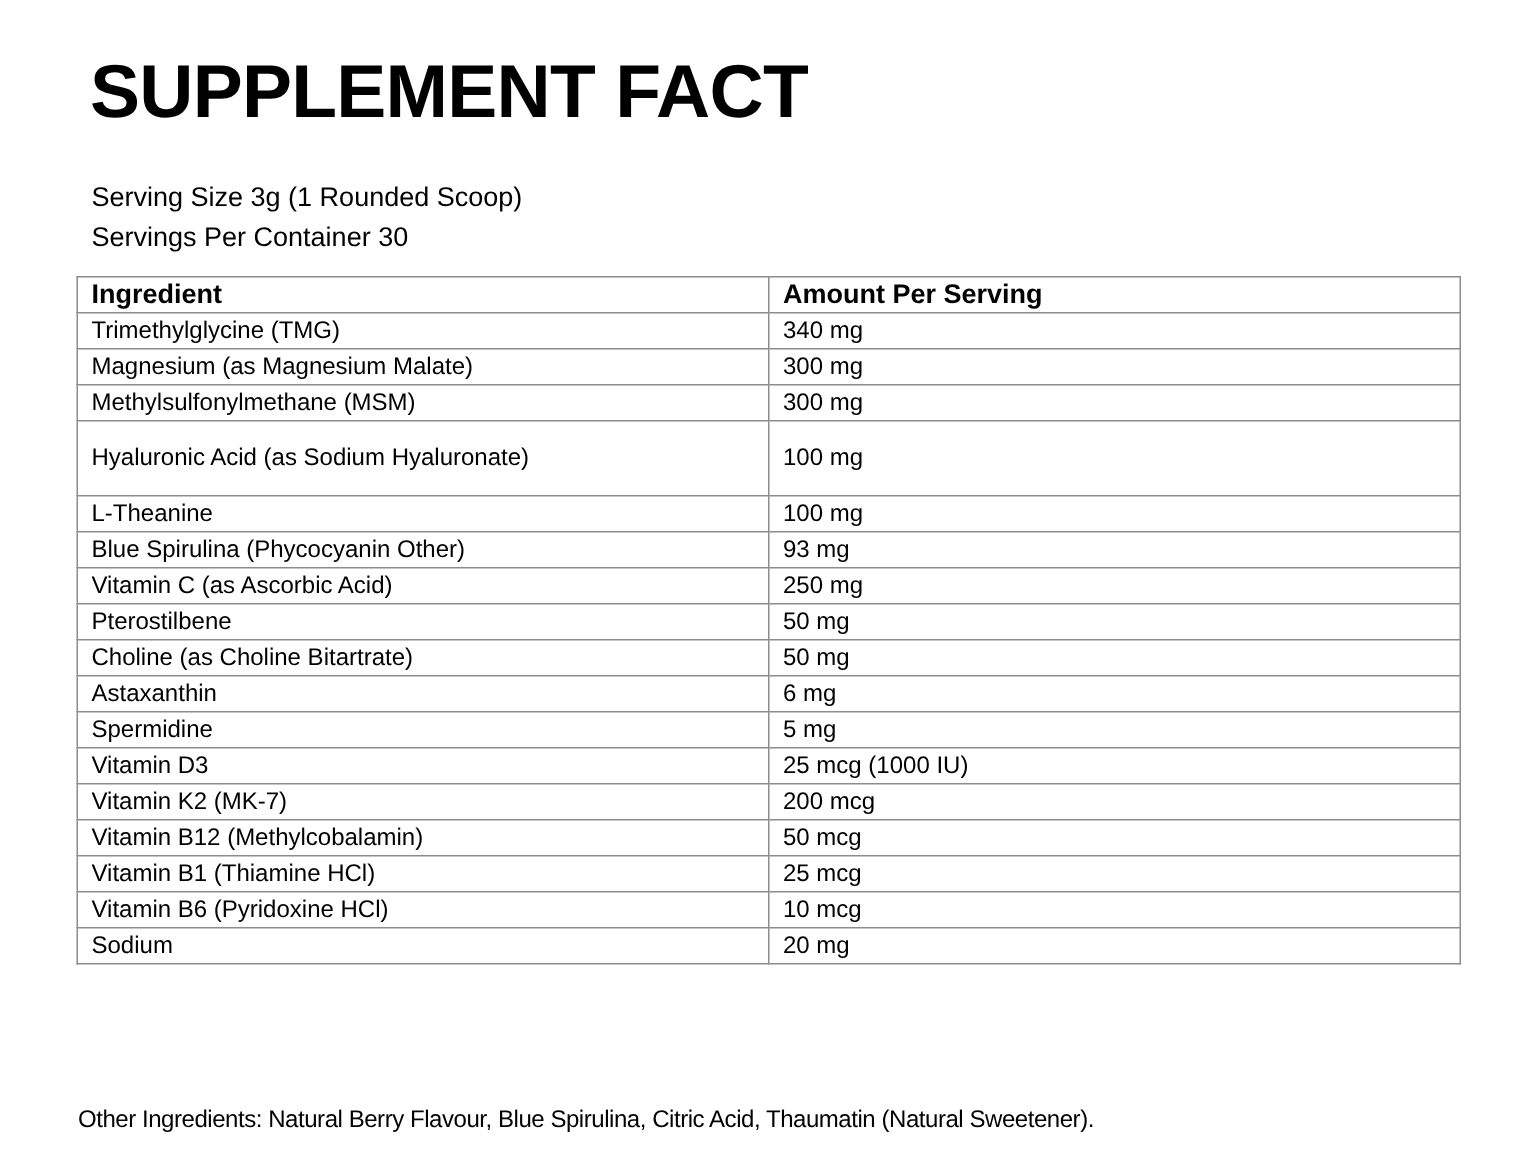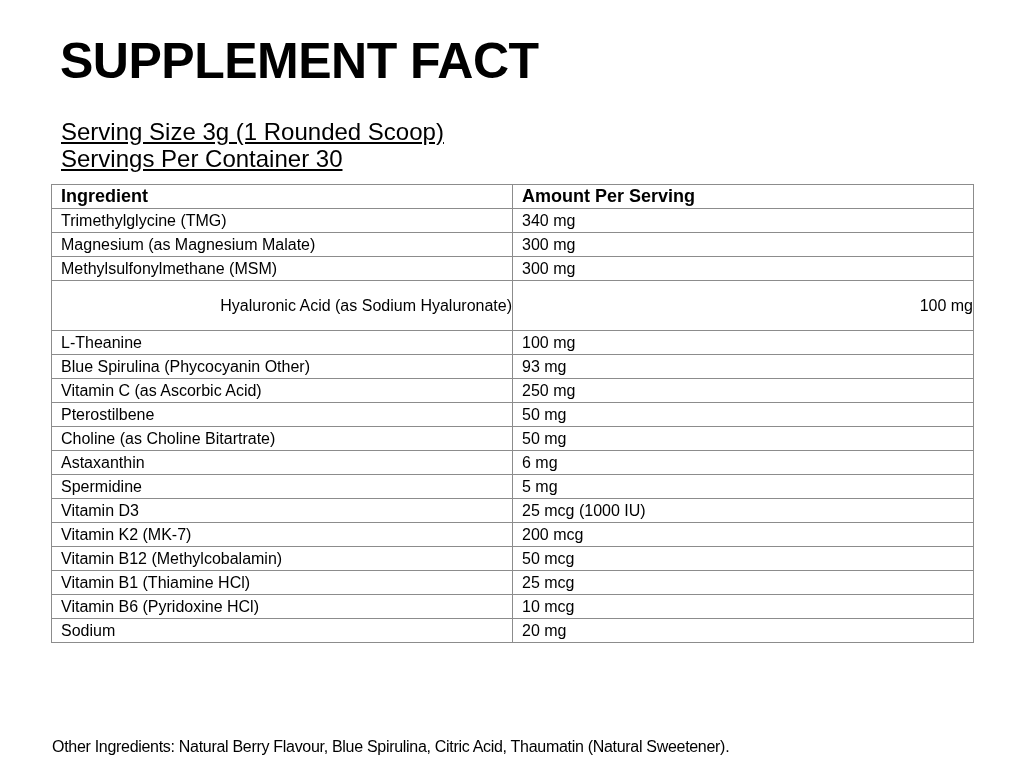--- a/index.html
+++ b/index.html
@@ -23,23 +23,22 @@
       font-weight: bold;
       letter-spacing: -0.5px;
       line-height: 1;
       margin: 0;
       text-align: right;
     }
     .serving {
       position: absolute;
       left: 61px;
       top: 118px;
-      font-size: 24px;
+      font-size: 18px;
       line-height: 27px;
-      text-decoration: underline;
     }
     .serving div { white-space: nowrap; }
     table.facts {
       position: absolute;
       left: 51px;
       top: 184px;
       width: 922px;
       border-collapse: collapse;
       table-layout: fixed;
     }
@@ -55,21 +54,20 @@
     }
     table.facts th {
       font-weight: bold;
       font-size: 18px;
       height: 23px;
     }
     table.facts col.c1 { width: 461px; }
     table.facts col.c2 { width: 461px; }
     table.facts tr.tall td {
       height: 49px;
-      text-align: right;
     }
     .other {
       position: absolute;
       left: 52px;
       top: 738px;
       font-size: 16px;
       white-space: nowrap;
       letter-spacing: -0.3px;
     }
   </style>

